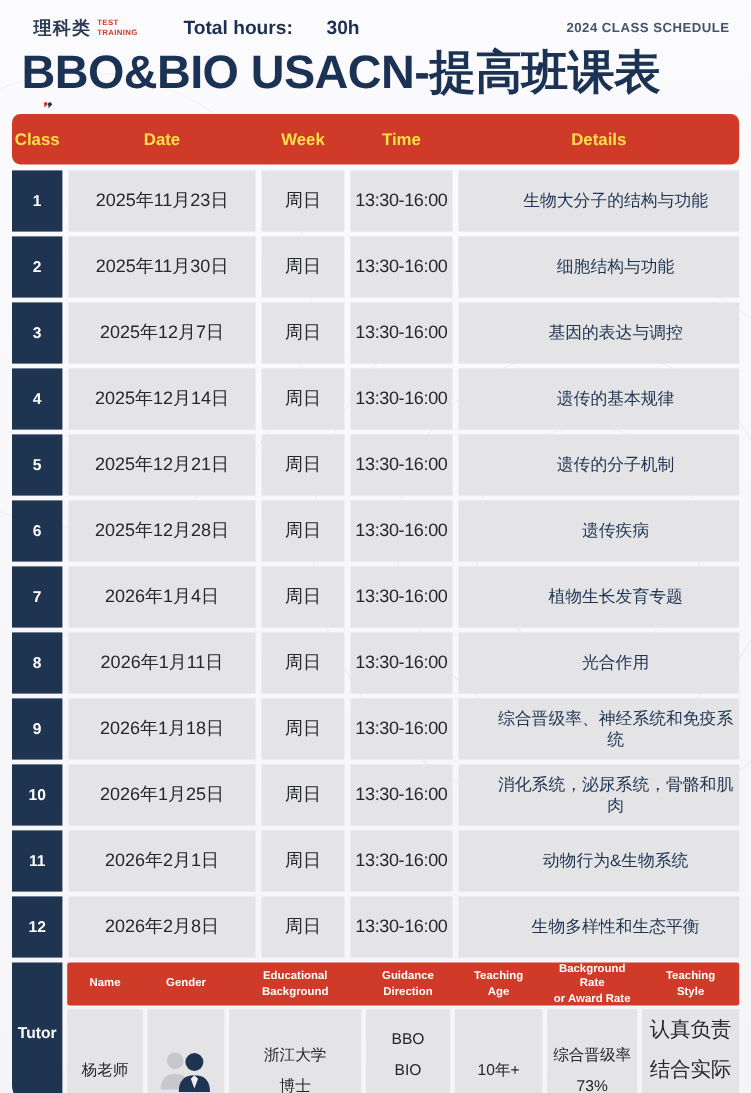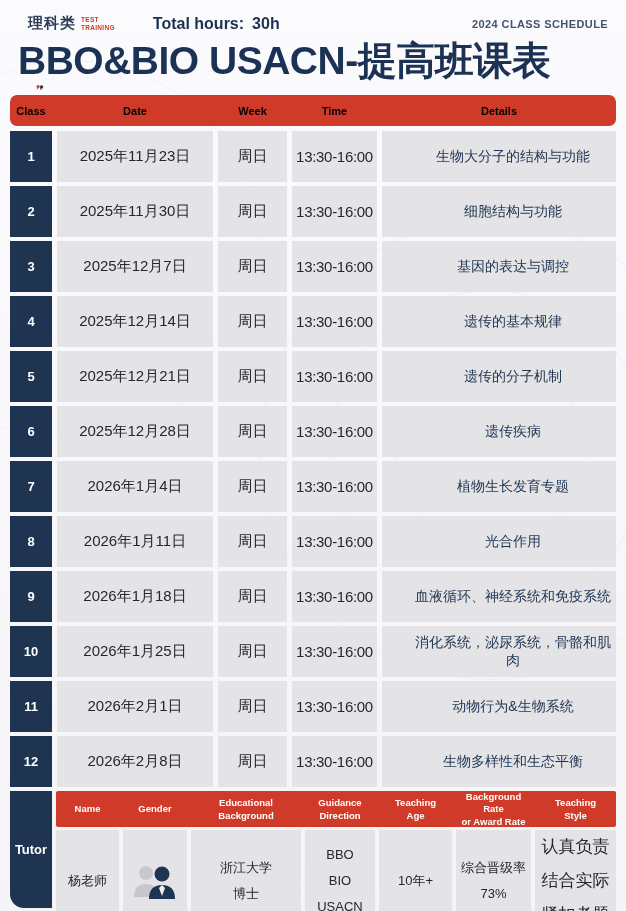--- a/index.html
+++ b/index.html
@@ -20,34 +20,34 @@
   .wm1 { width: 460px; height: 460px; left: 260px; top: 220px; }
   .wm2 { width: 320px; height: 320px; left: 330px; top: 290px; }
   .wm3 { width: 190px; height: 190px; left: 395px; top: 355px; }
   .wm4 { width: 380px; height: 380px; left: -120px; top: 60px; border-color: rgba(30,52,81,0.04); }
 
   
   .topbar { position: relative; display: flex; align-items: center; padding: 13px 8px 0 18px; height: 34px; }
   .logo-cn { font-size: 15px; font-weight: 700; color: #2b3a55; letter-spacing: 1px; }
   .logo-sub { margin-left: 5px; font-size: 6.5px; font-weight: 800; color: #d03a28; line-height: 1.15; letter-spacing: 0.3px; white-space: pre-line; }
   .total-hours { margin-left: 38px; font-size: 16px; font-weight: 800; color: #1d3050; }
-  .total-hours .val { margin-left: 8px; }
+  .total-hours .val { margin-left: 28px; }
   .schedule-label { margin-left: auto; font-size: 11px; font-weight: 700; color: #45536b; letter-spacing: 0.4px; }
 
   
   .title-row { position: relative; display: flex; align-items: flex-start; padding: 5px 0 0 8px; height: 57px; flex-direction: column; }
   .page-title { font-size: 39px; font-weight: 900; color: #1c3254; letter-spacing: -0.5px; line-height: 1.15; }
   .balloons { margin-left: 3px; margin-top: 1px; }
 
   
   .sched { position: relative; margin-top: 4px; }
   .grid5 { display: grid; grid-template-columns: 42px 156px 69px 85px 1fr; column-gap: 5px; }
   .thead {
-    background: #d03a28; border-radius: 7px; height: 31px;
-    align-items: center; color: #000000; font-weight: 700; font-size: 11px;
+    background: #d03a28; border-radius: 7px; height: 42px;
+    align-items: center; color: #fde047; font-weight: 700; font-size: 14px;
     text-align: center; margin-bottom: 5px;
   }
   .tbody { display: flex; flex-direction: column; gap: 4px; }
   .row { height: 51px; }
   .cell { display: flex; align-items: center; justify-content: center; text-align: center; }
   .cell-class { background: #1e3451; color: #fff; font-size: 13px; font-weight: 600; }
   .cell-date, .cell-week, .cell-time, .cell-details { background: #e4e4e7; text-align: center; }
   .cell-date { font-size: 15px; color: #26272b; }
   .cell-week { font-size: 15px; color: #26272b; }
   .cell-time { font-size: 15px; color: #26272b; letter-spacing: -0.3px; }
@@ -177,21 +177,21 @@
       <div class="cell cell-week">周日</div>
       <div class="cell cell-time">13:30-16:00</div>
       <div class="cell cell-details">光合作用</div>
     </div>
 
     <div class="row grid5">
       <div class="cell cell-class">9</div>
       <div class="cell cell-date">2026年1月18日</div>
       <div class="cell cell-week">周日</div>
       <div class="cell cell-time">13:30-16:00</div>
-      <div class="cell cell-details">血液循环、神经系统和免疫系统</div>
+      <div class="cell cell-details">综合晋级率、神经系统和免疫系统</div>
     </div>
 
     <div class="row grid5">
       <div class="cell cell-class">10</div>
       <div class="cell cell-date">2026年1月25日</div>
       <div class="cell cell-week">周日</div>
       <div class="cell cell-time">13:30-16:00</div>
       <div class="cell cell-details">消化系统，泌尿系统，骨骼和肌肉</div>
     </div>
 

